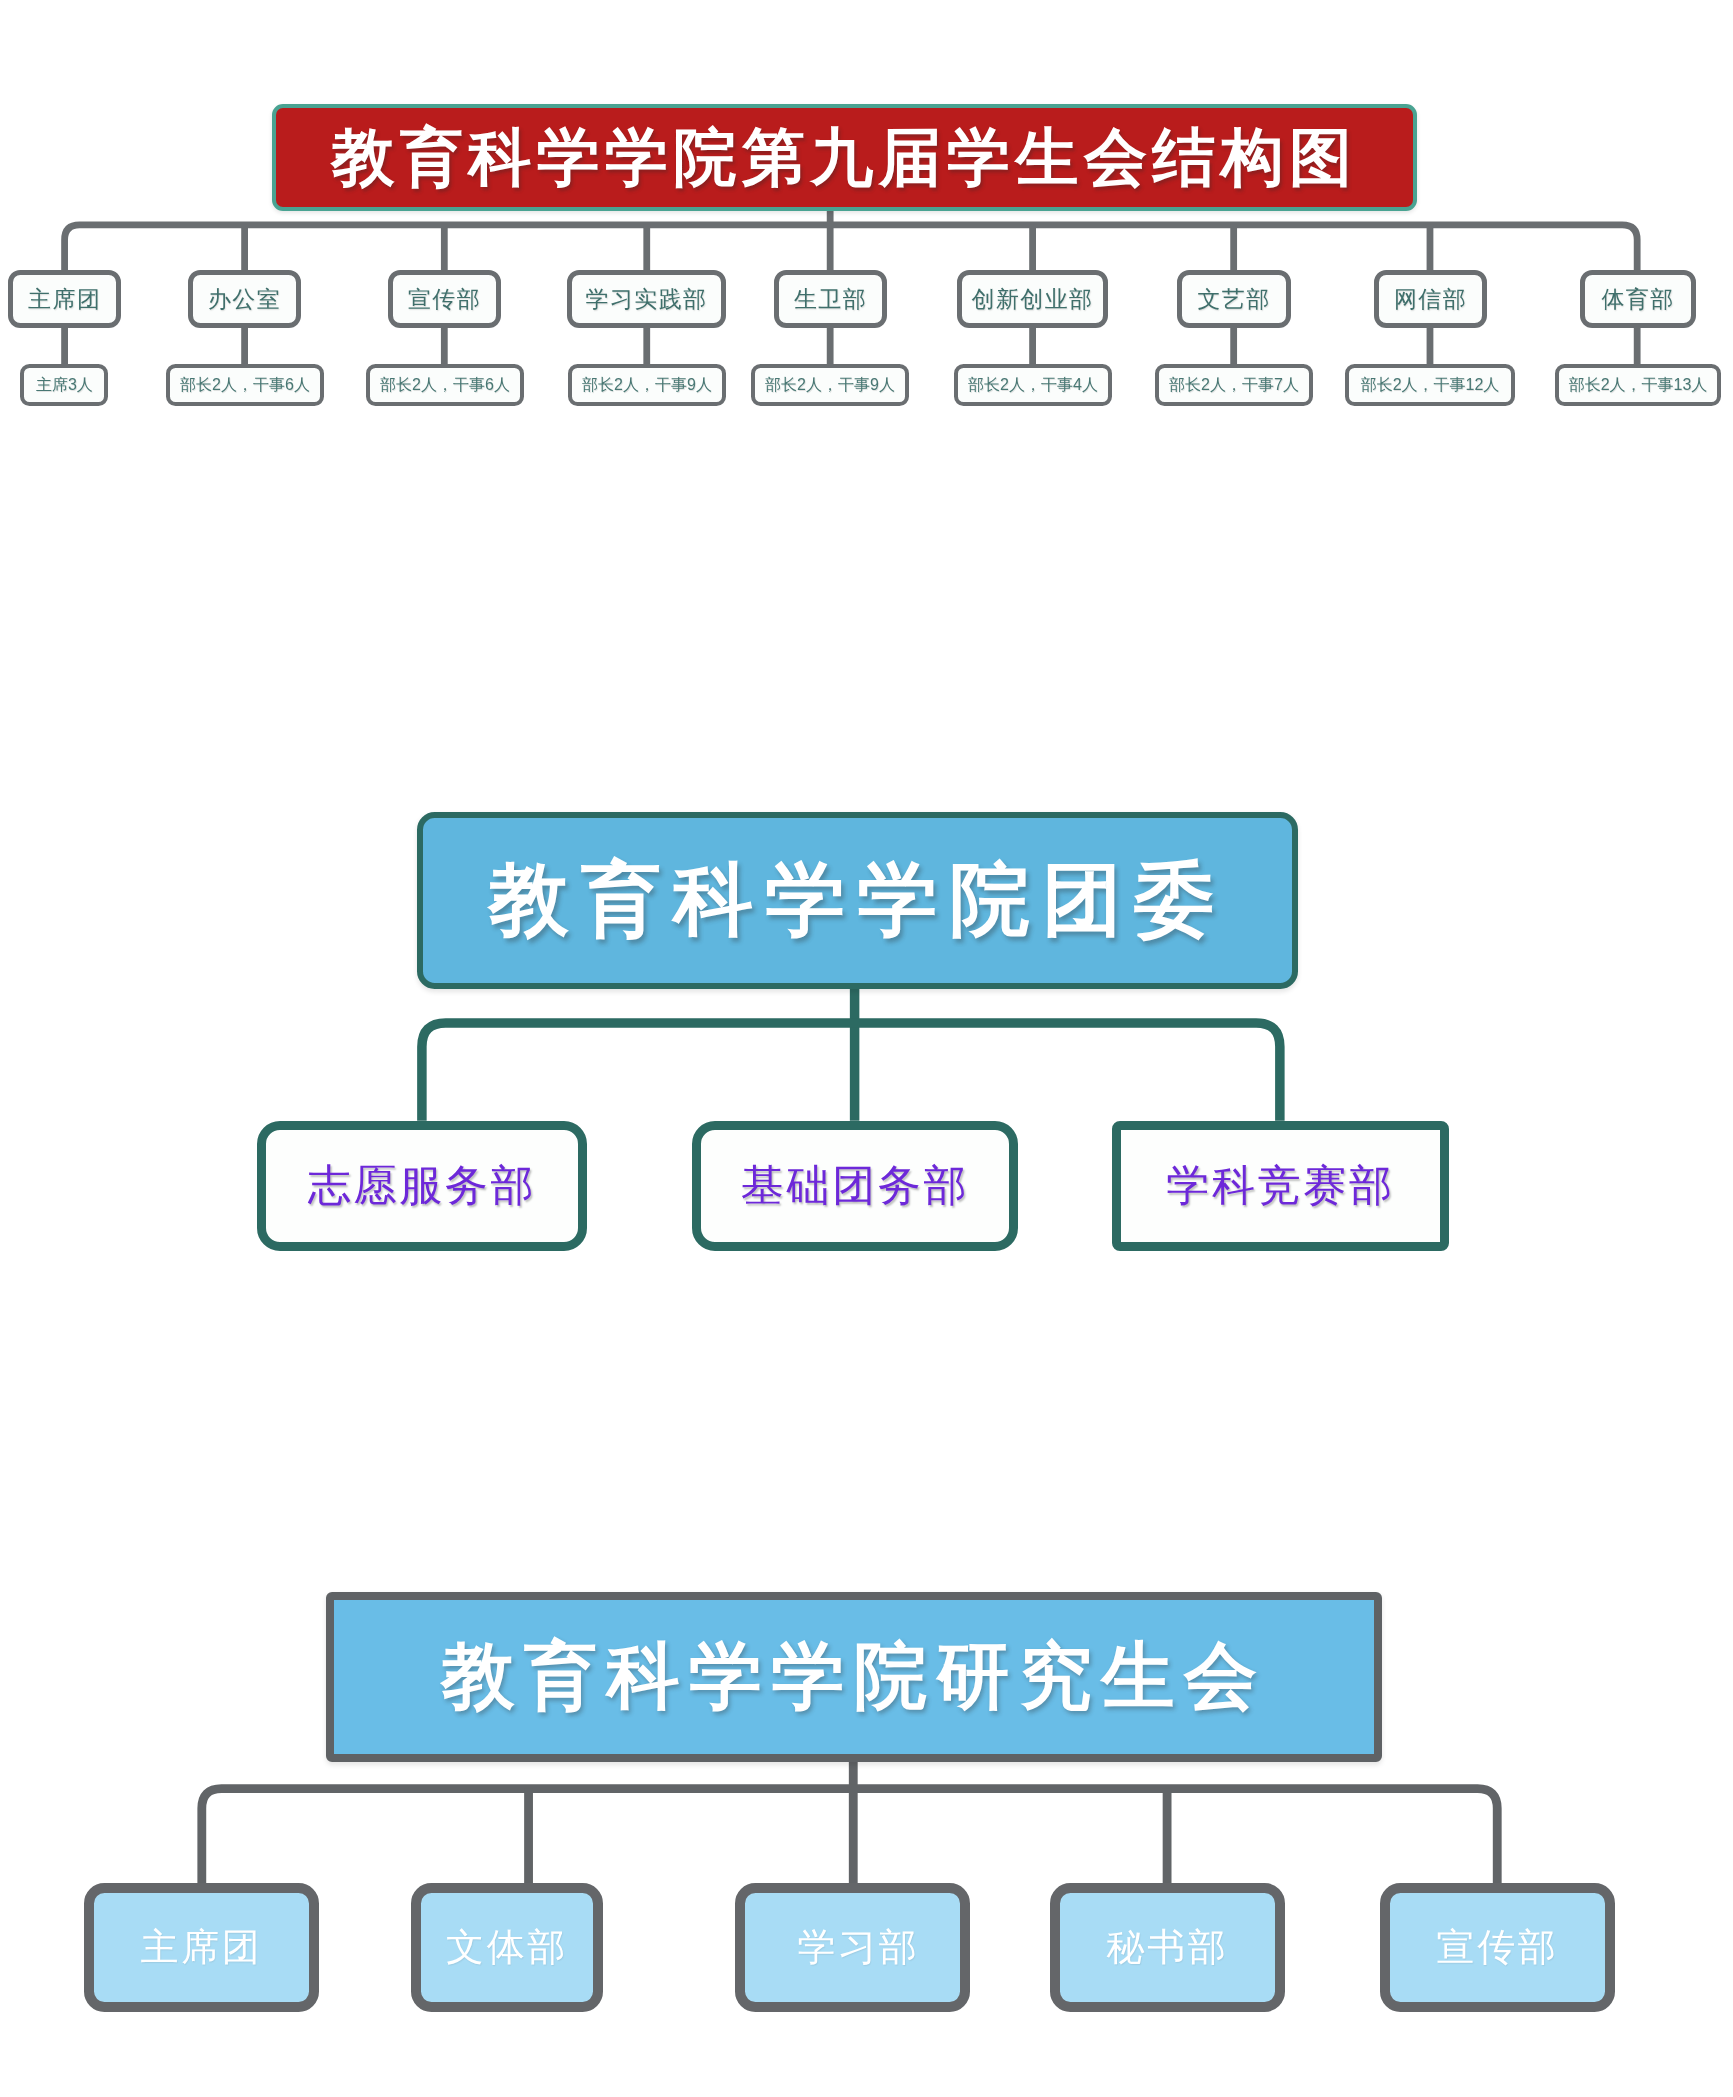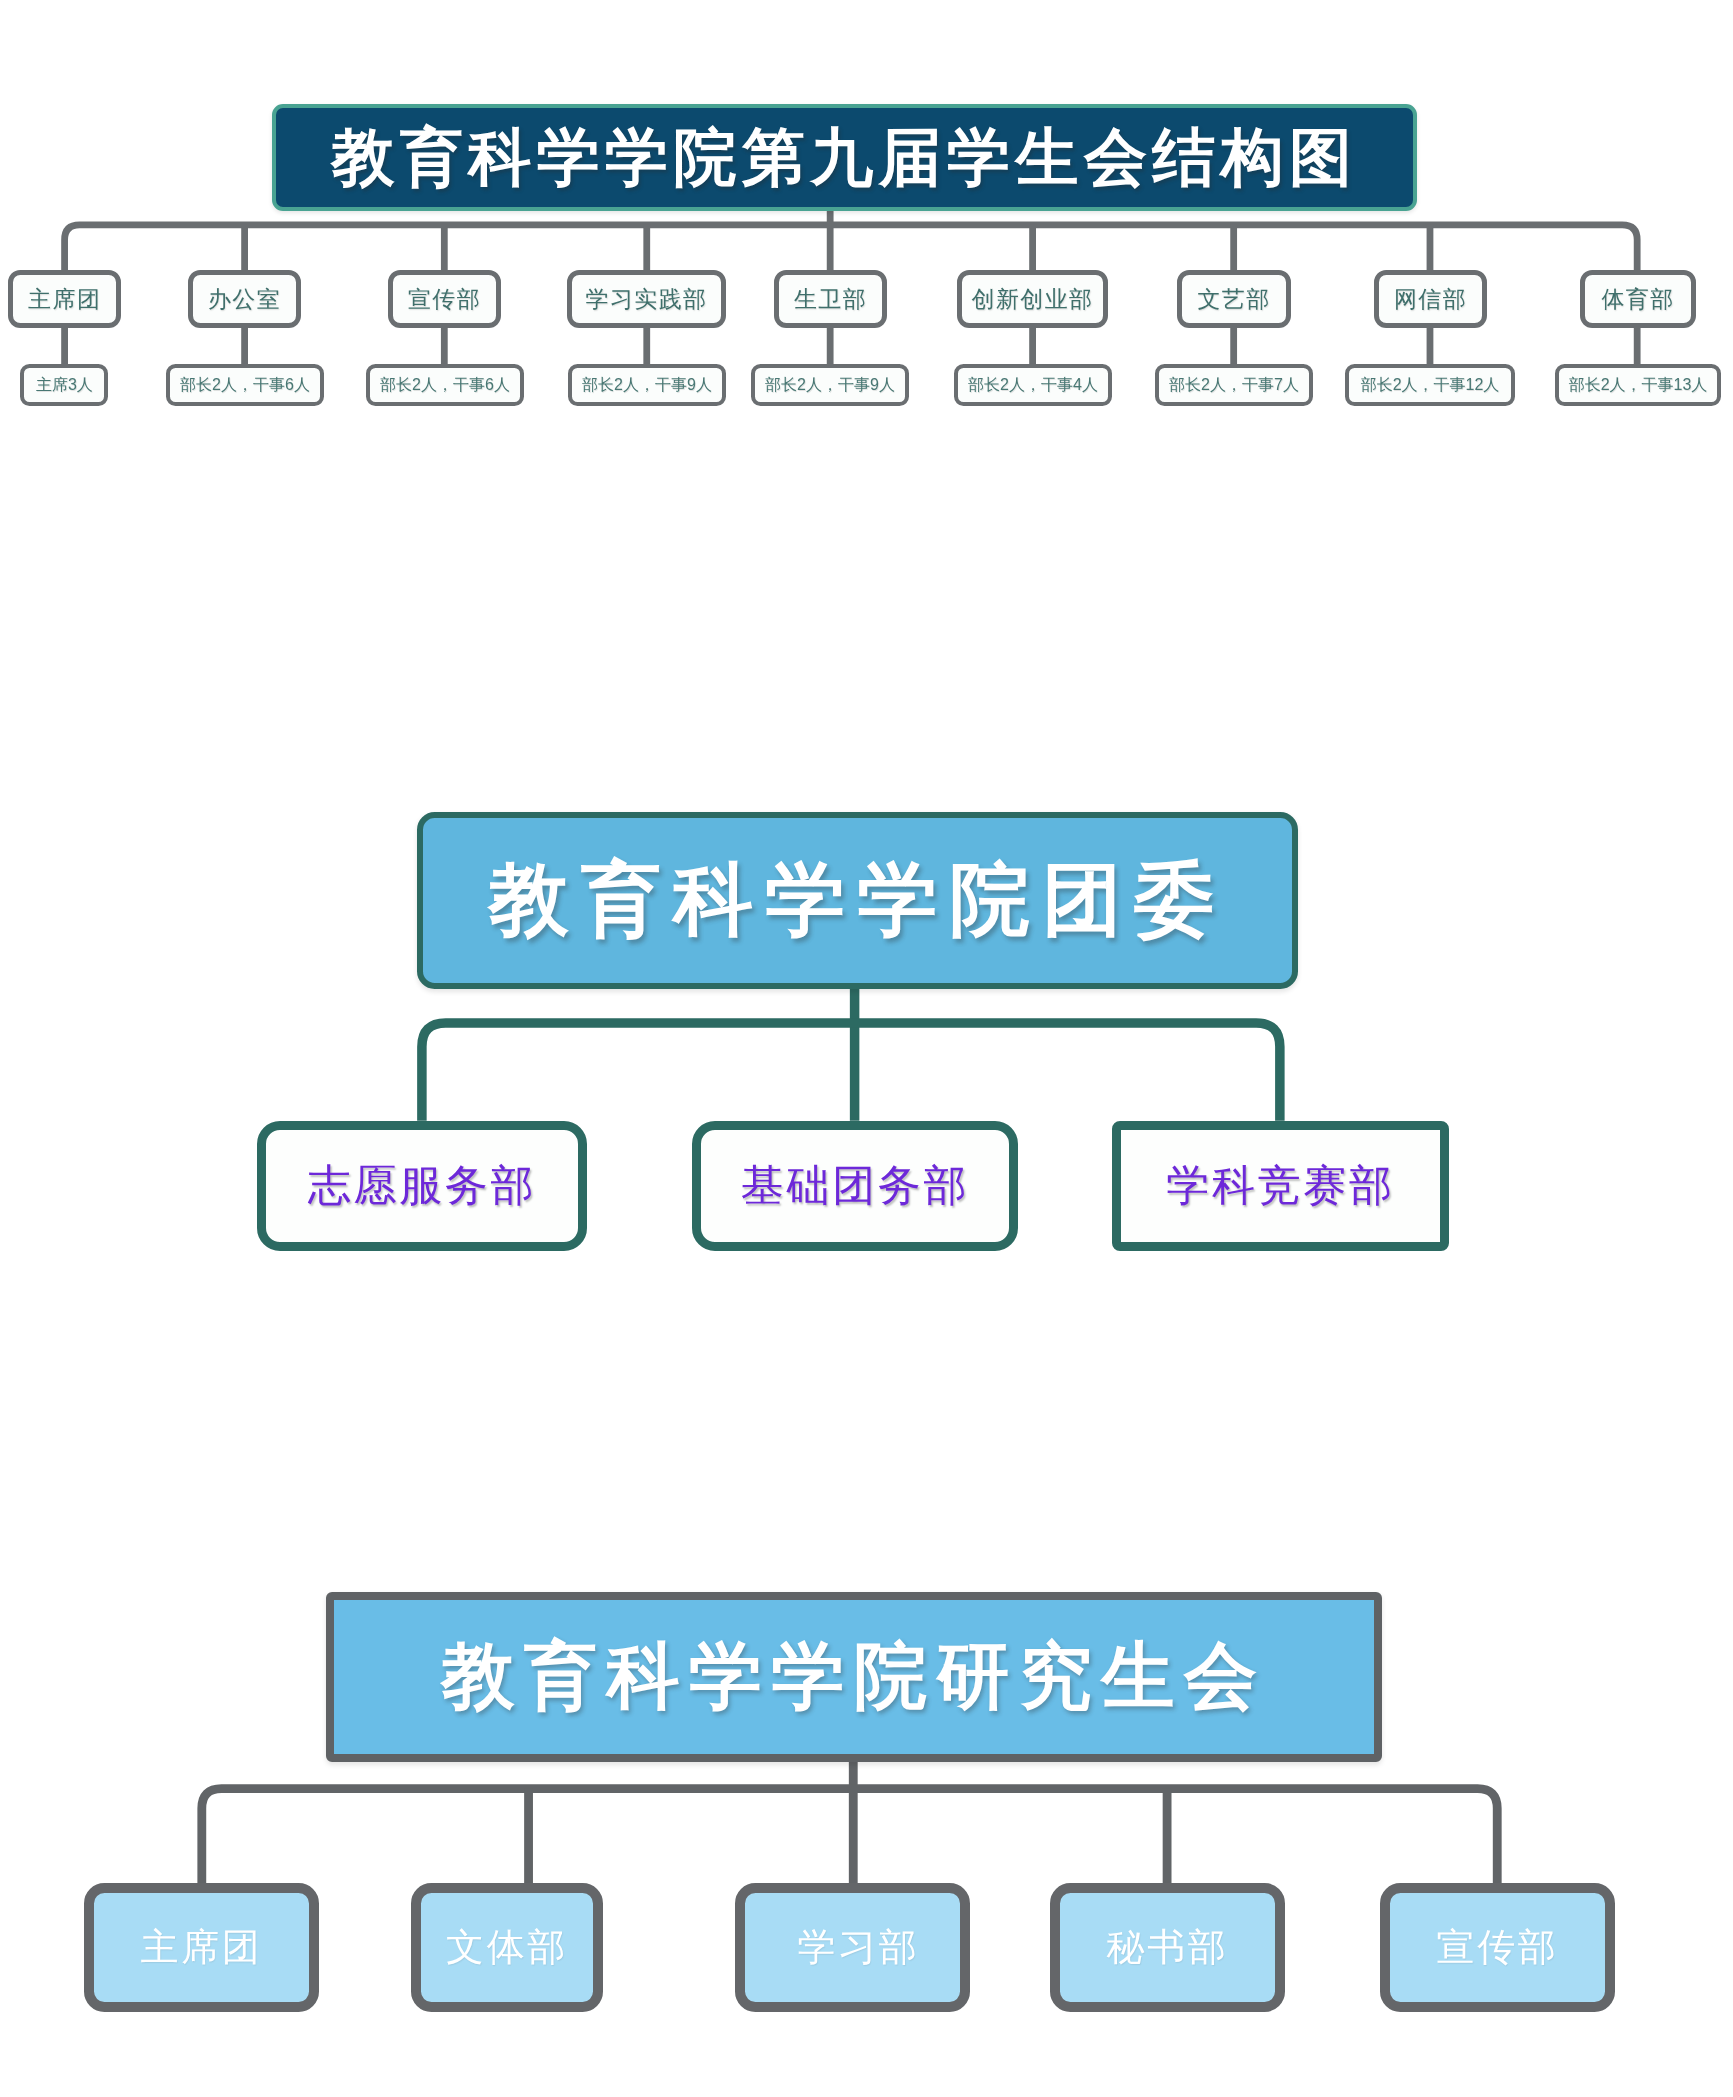--- a/index.html
+++ b/index.html
@@ -21,21 +21,21 @@
   .box {
     position:absolute;
     display:flex; align-items:center; justify-content:center;
     box-sizing:border-box;
     text-align:center;
     white-space:nowrap;
     z-index:1;
   }
   
   .title1 {
-    background:#0c4a6e; border:4.1px solid #49a392; border-radius:11px;
+    background:#b91c1c; border:4.1px solid #49a392; border-radius:11px;
     color:#ffffff; font-weight:bold; font-size:63px; letter-spacing:5.4px;
     text-shadow:2px 2.7px 3.4px rgba(40,40,40,.30);
     box-shadow:0 2px 4.1px rgba(0,0,0,.10);
   }
   .dept {
     background:#fbfdfc; border:5.4px solid #6a6e71; border-radius:12.2px;
     color:#3f6f6b; font-size:23px; letter-spacing:1.4px;
     text-shadow:0.7px 1.4px 1.4px rgba(0,0,0,.15);
   }
   .sub {

